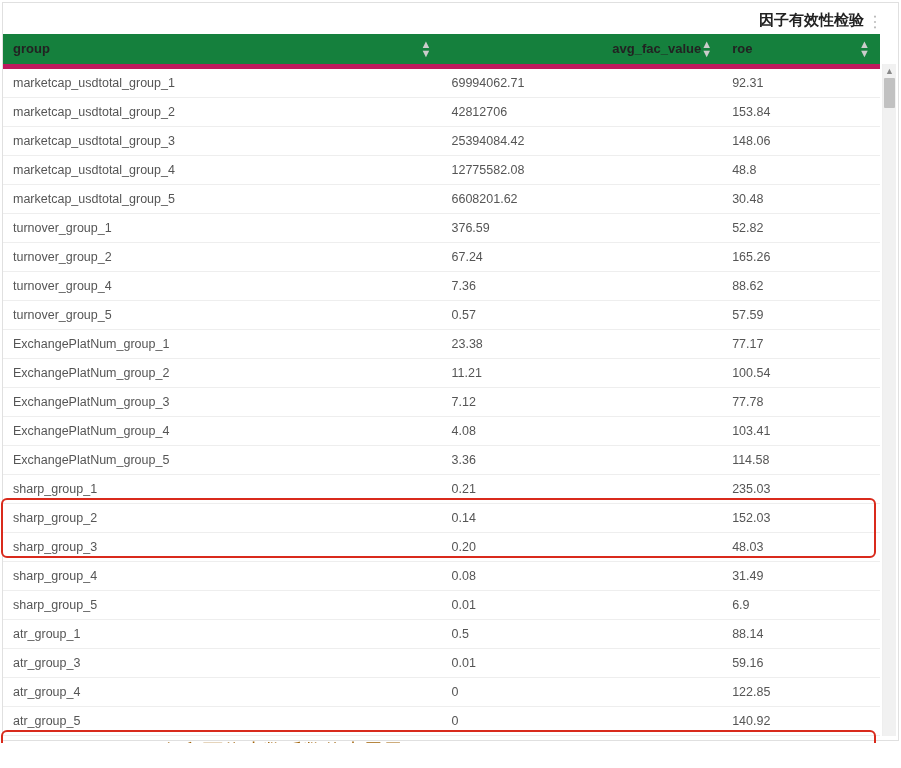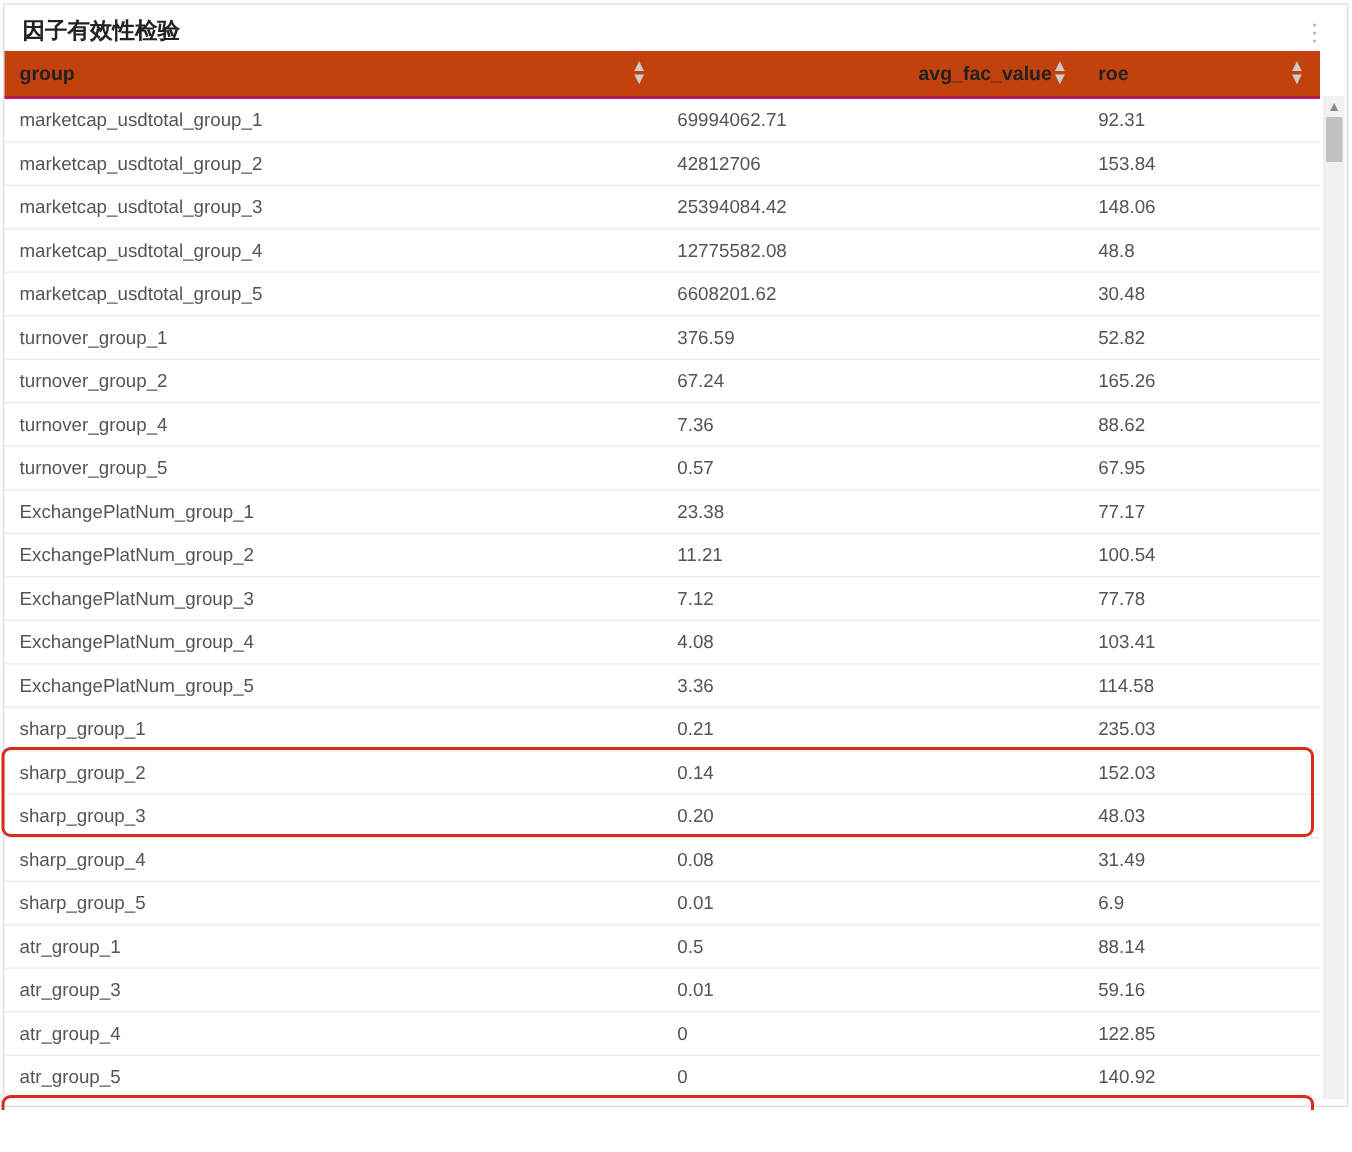--- a/index.html
+++ b/index.html
@@ -11,21 +11,21 @@
     font-size: 13px;
     width: 901px;
   }
   .panel {
     border: 1px solid #e0e0e0;
     margin: 2px;
     position: relative;
   }
   .panel-header {
     display: flex;
-    justify-content: space-between;
+    justify-content: flex-end;
     align-items: center;
     padding: 8px 12px 4px 12px;
   }
   .panel-title {
     font-size: 15px;
     font-weight: bold;
     color: #222;
   }
   .menu-icon {
     color: #bbb;
@@ -72,22 +72,22 @@
     width: calc(100% - 16px);
     border-collapse: collapse;
     margin-left: 0;
   }
   thead th {
     text-align: left;
     font-weight: bold;
     font-size: 13px;
     color: #222;
     padding: 7px 10px;
-    border-bottom: 2px solid #be185d;
-    background: #c2410c;
+    border-bottom: 5px solid #be185d;
+    background: #15803d;
   }
   thead th .sort {
     float: right;
     color: #ccc;
     font-size: 11px;
     line-height: 1;
   }
   thead th .sort span { display:block; margin:-2px 0; }
   tbody td {
     padding: 7px 10px;
@@ -189,21 +189,21 @@
             <td>165.26</td>
           </tr>
           <tr>
             <td>turnover_group_4</td>
             <td>7.36</td>
             <td>88.62</td>
           </tr>
           <tr>
             <td>turnover_group_5</td>
             <td>0.57</td>
-            <td>67.95</td>
+            <td>57.59</td>
           </tr>
           <tr>
             <td>ExchangePlatNum_group_1</td>
             <td>23.38</td>
             <td>77.17</td>
           </tr>
           <tr>
             <td>ExchangePlatNum_group_2</td>
             <td>11.21</td>
             <td>100.54</td>

